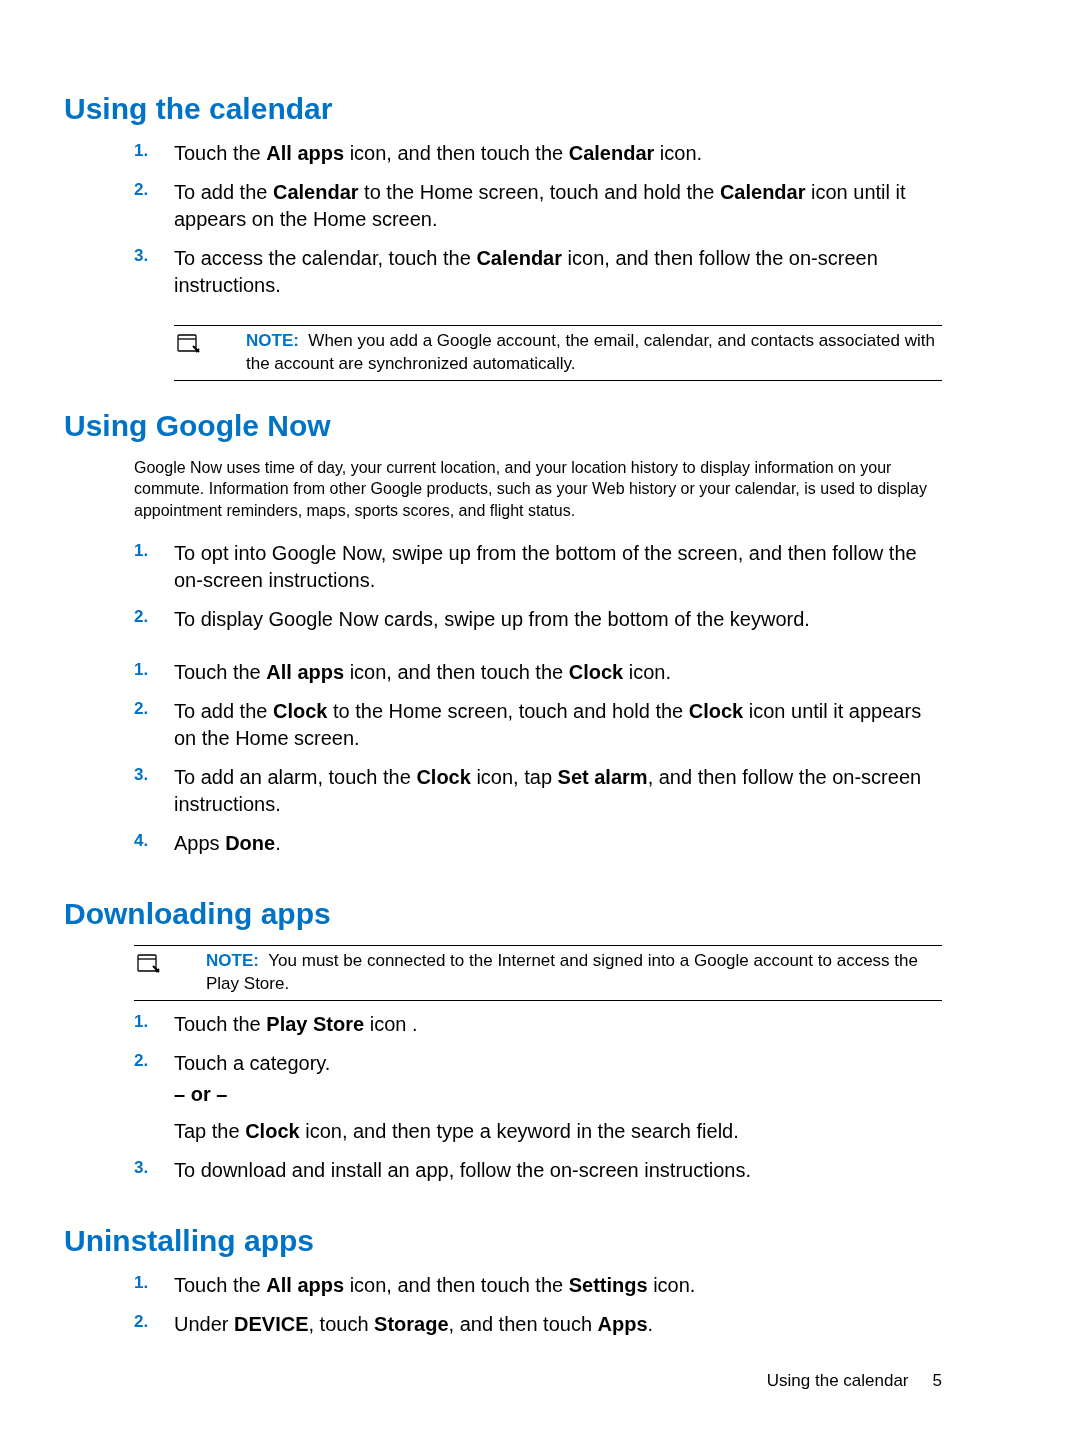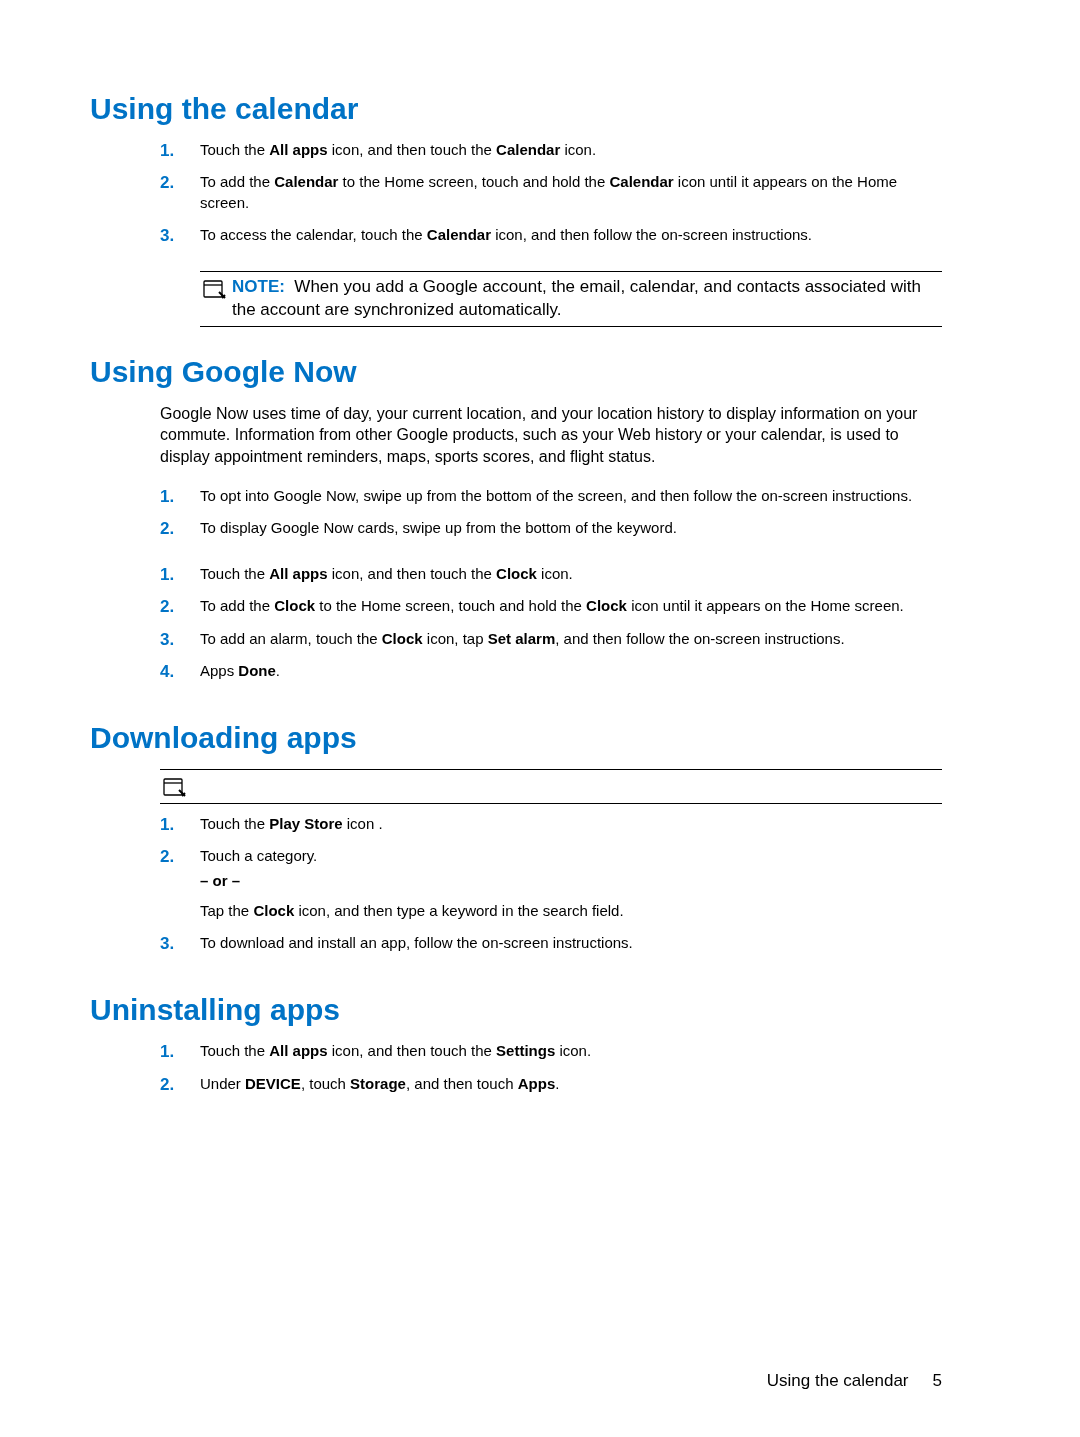--- a/index.html
+++ b/index.html
@@ -7,21 +7,21 @@
     margin: 0;
     padding: 0;
     background: #ffffff;
     font-family: Arial, Helvetica, sans-serif;
     color: #000;
   }
   .page {
     width: 1032px;
     min-height: 1437px;
     box-sizing: border-box;
-    padding: 88px 90px 60px 90px;
+    padding: 88px 90px 60px 64px;
     position: relative;
   }
   h2.section {
     color: #0073c6;
     font-size: 30px;
     font-weight: bold;
     margin: 28px 0 14px 0;
   }
   h2.section.first {
     margin-top: 4px;
@@ -29,21 +29,21 @@
   .body-indent {
     margin: 0 0 18px 70px;
     font-size: 16px;
     line-height: 1.35;
   }
   ol.steps {
     list-style: none;
     margin: 0 0 14px 70px;
     padding: 0;
     counter-reset: step;
-    font-size: 15px;
+    font-size: 20px;
   }
   ol.steps > li {
     counter-increment: step;
     position: relative;
     padding: 0 0 12px 40px;
     line-height: 1.35;
   }
   ol.steps > li::before {
     content: counter(step) ".";
     position: absolute;
@@ -62,20 +62,21 @@
   }
   .note-box {
     margin: 4px 0 10px 70px;
     border-top: 1px solid #000;
     border-bottom: 1px solid #000;
     display: flex;
     align-items: flex-start;
     font-size: 17px;
     line-height: 1.35;
     padding: 4px 0;
+    gap: 40px;
   }
   .note-box.nested {
     margin-left: 110px;
   }
   .note-icon {
     flex: 0 0 28px;
     height: 24px;
     margin-right: 4px;
     margin-top: 1px;
   }
@@ -146,20 +147,23 @@
   </ol>
 
   <h2 class="section">Downloading apps</h2>
   <div class="note-box">
     <svg class="note-icon" viewBox="0 0 24 24">
       <rect x="2" y="4" width="18" height="16" rx="1" fill="none" stroke="#000" stroke-width="1.3"></rect>
       <line x1="2" y1="8" x2="20" y2="8" stroke="#000" stroke-width="1.3"></line>
       <path d="M17 15 L23 21" stroke="#000" stroke-width="2"></path>
       <path d="M20 21 L23 18" stroke="#000" stroke-width="2"></path>
     </svg>
+    <div>
+      <span class="note-label">NOTE:</span>&nbsp;&nbsp;<span>You must be connected to the Internet and signed into a Google account to access the Play Store.</span>
+    </div>
   </div>
   <ol class="steps">
     <li>
       <span>Touch the </span><b>Play Store</b><span> icon .</span>
     </li>
     <li>
       <div>Touch a category.</div>
       <div class="or-line">– or –</div>
       <div class="sub-line">
         <span>Tap the </span><b>Clock</b><span> icon, and then type a keyword in the search field.</span>

